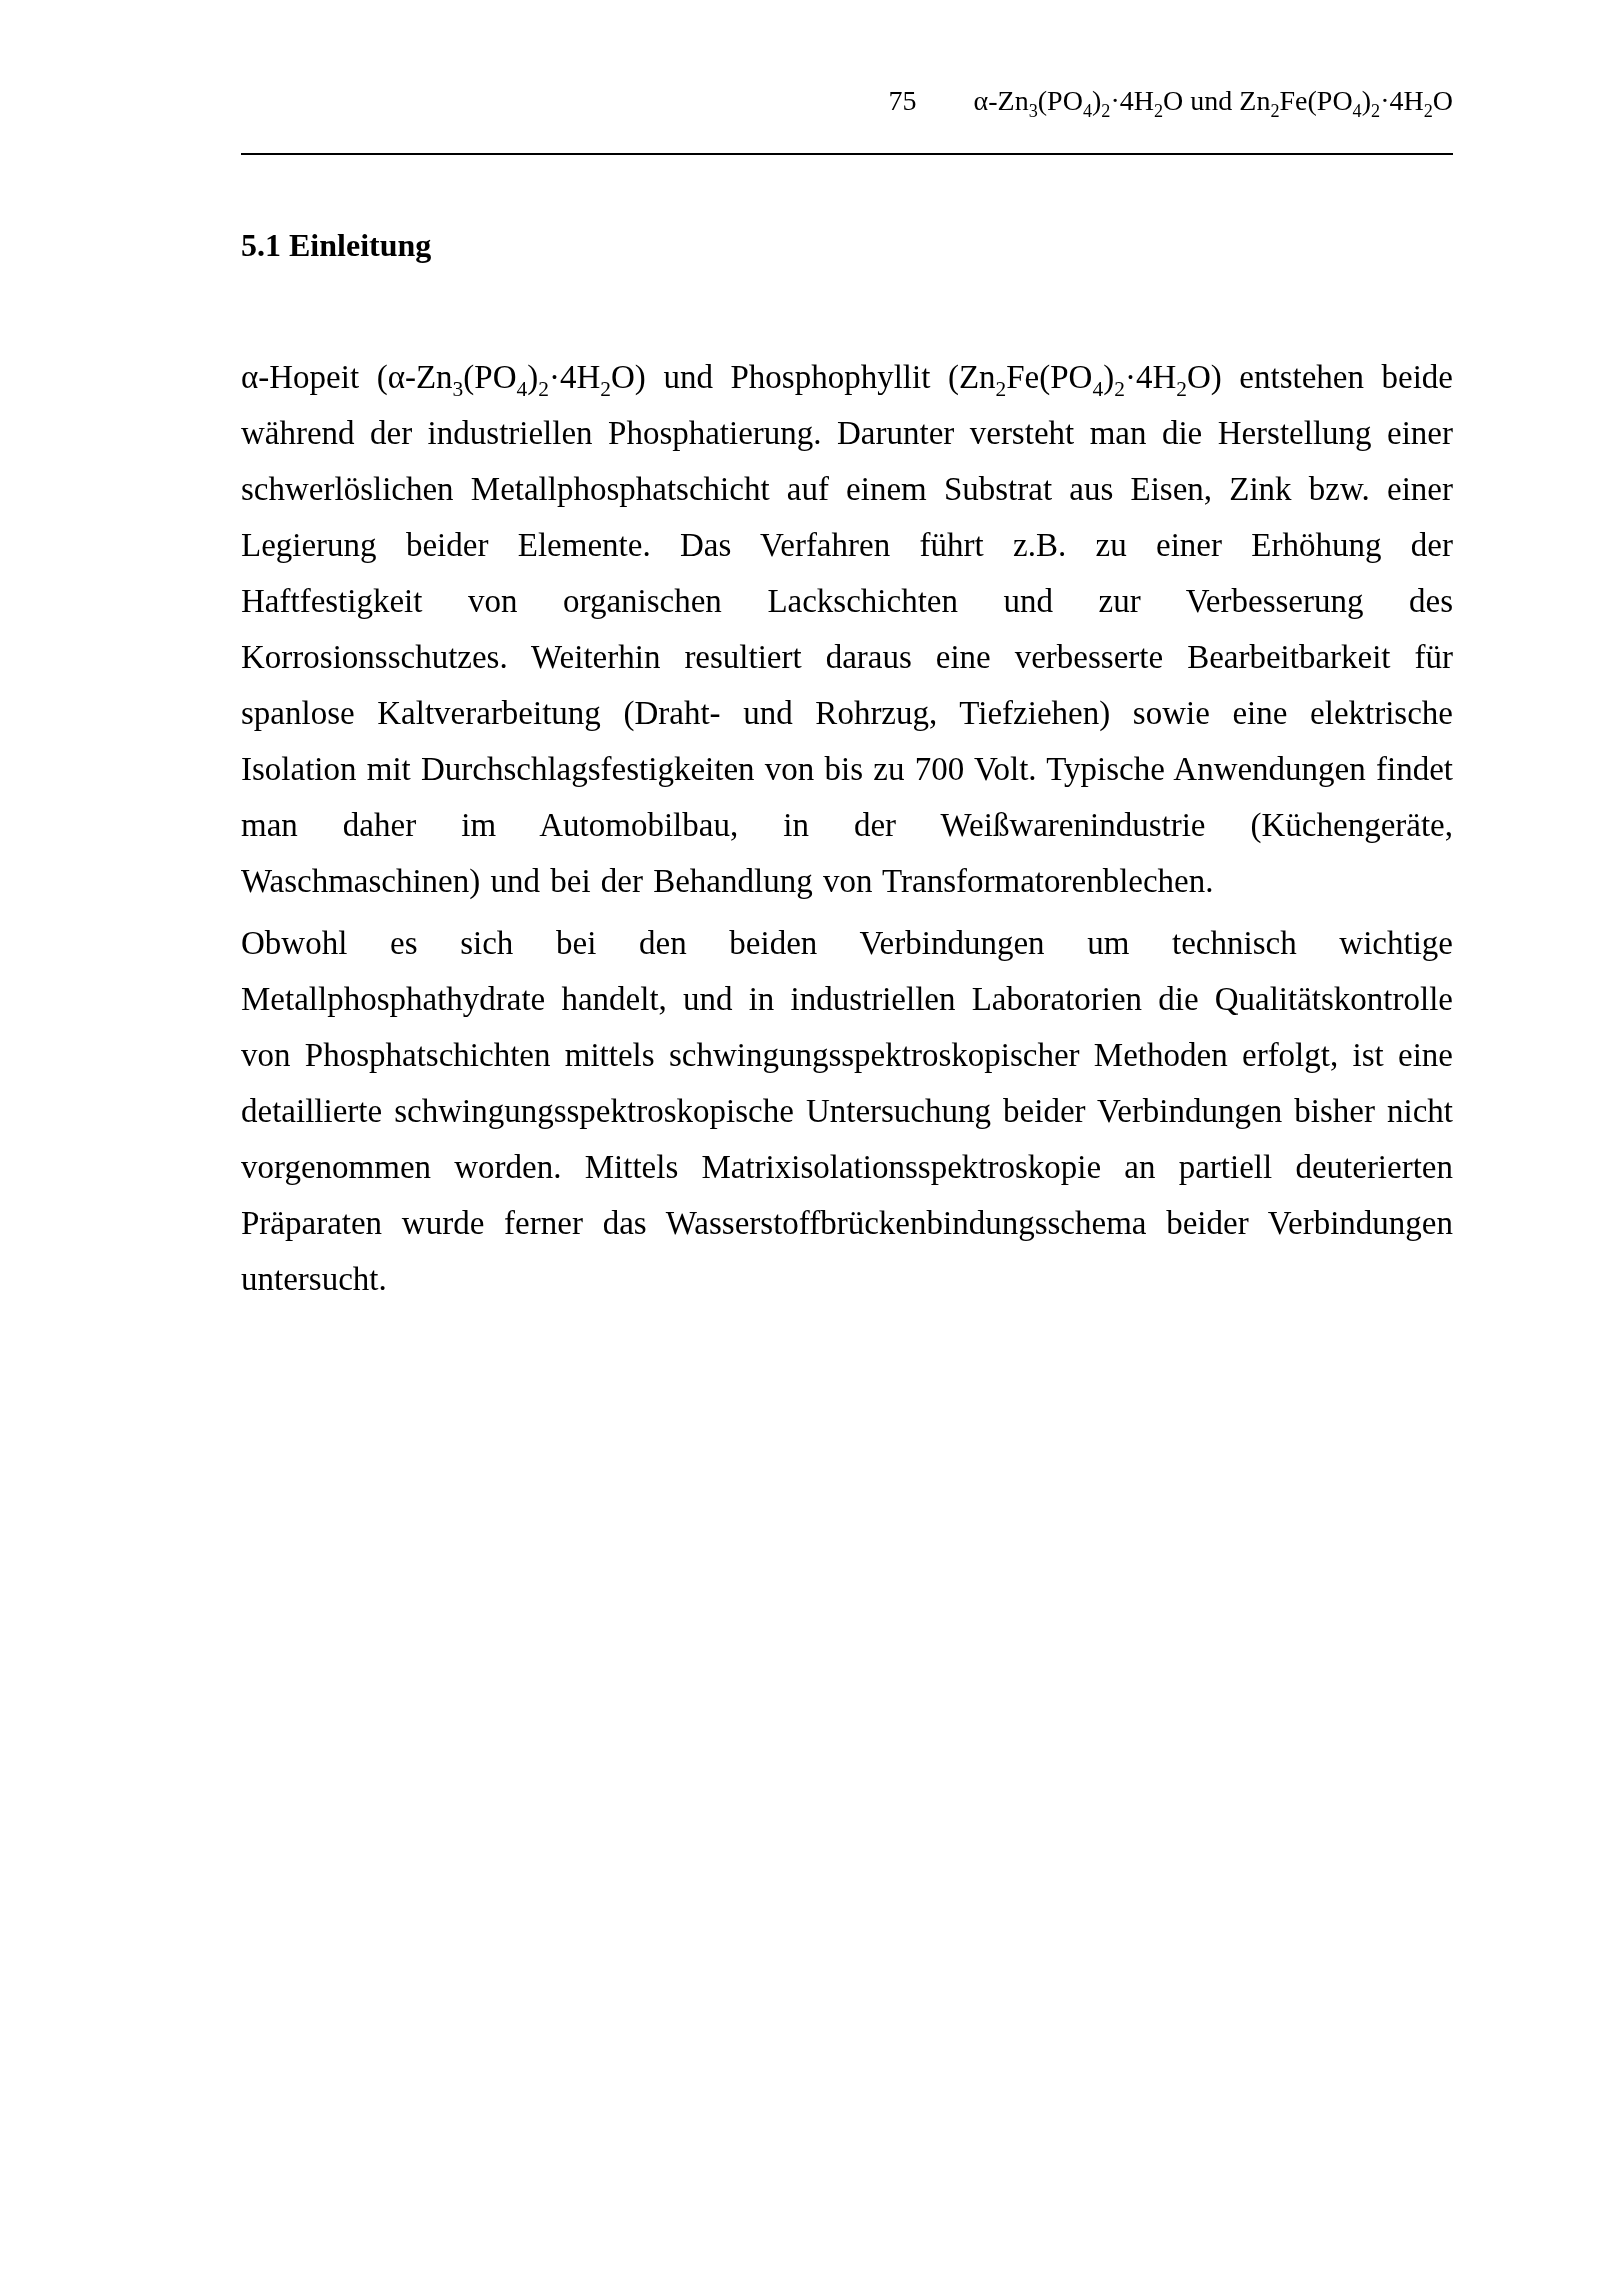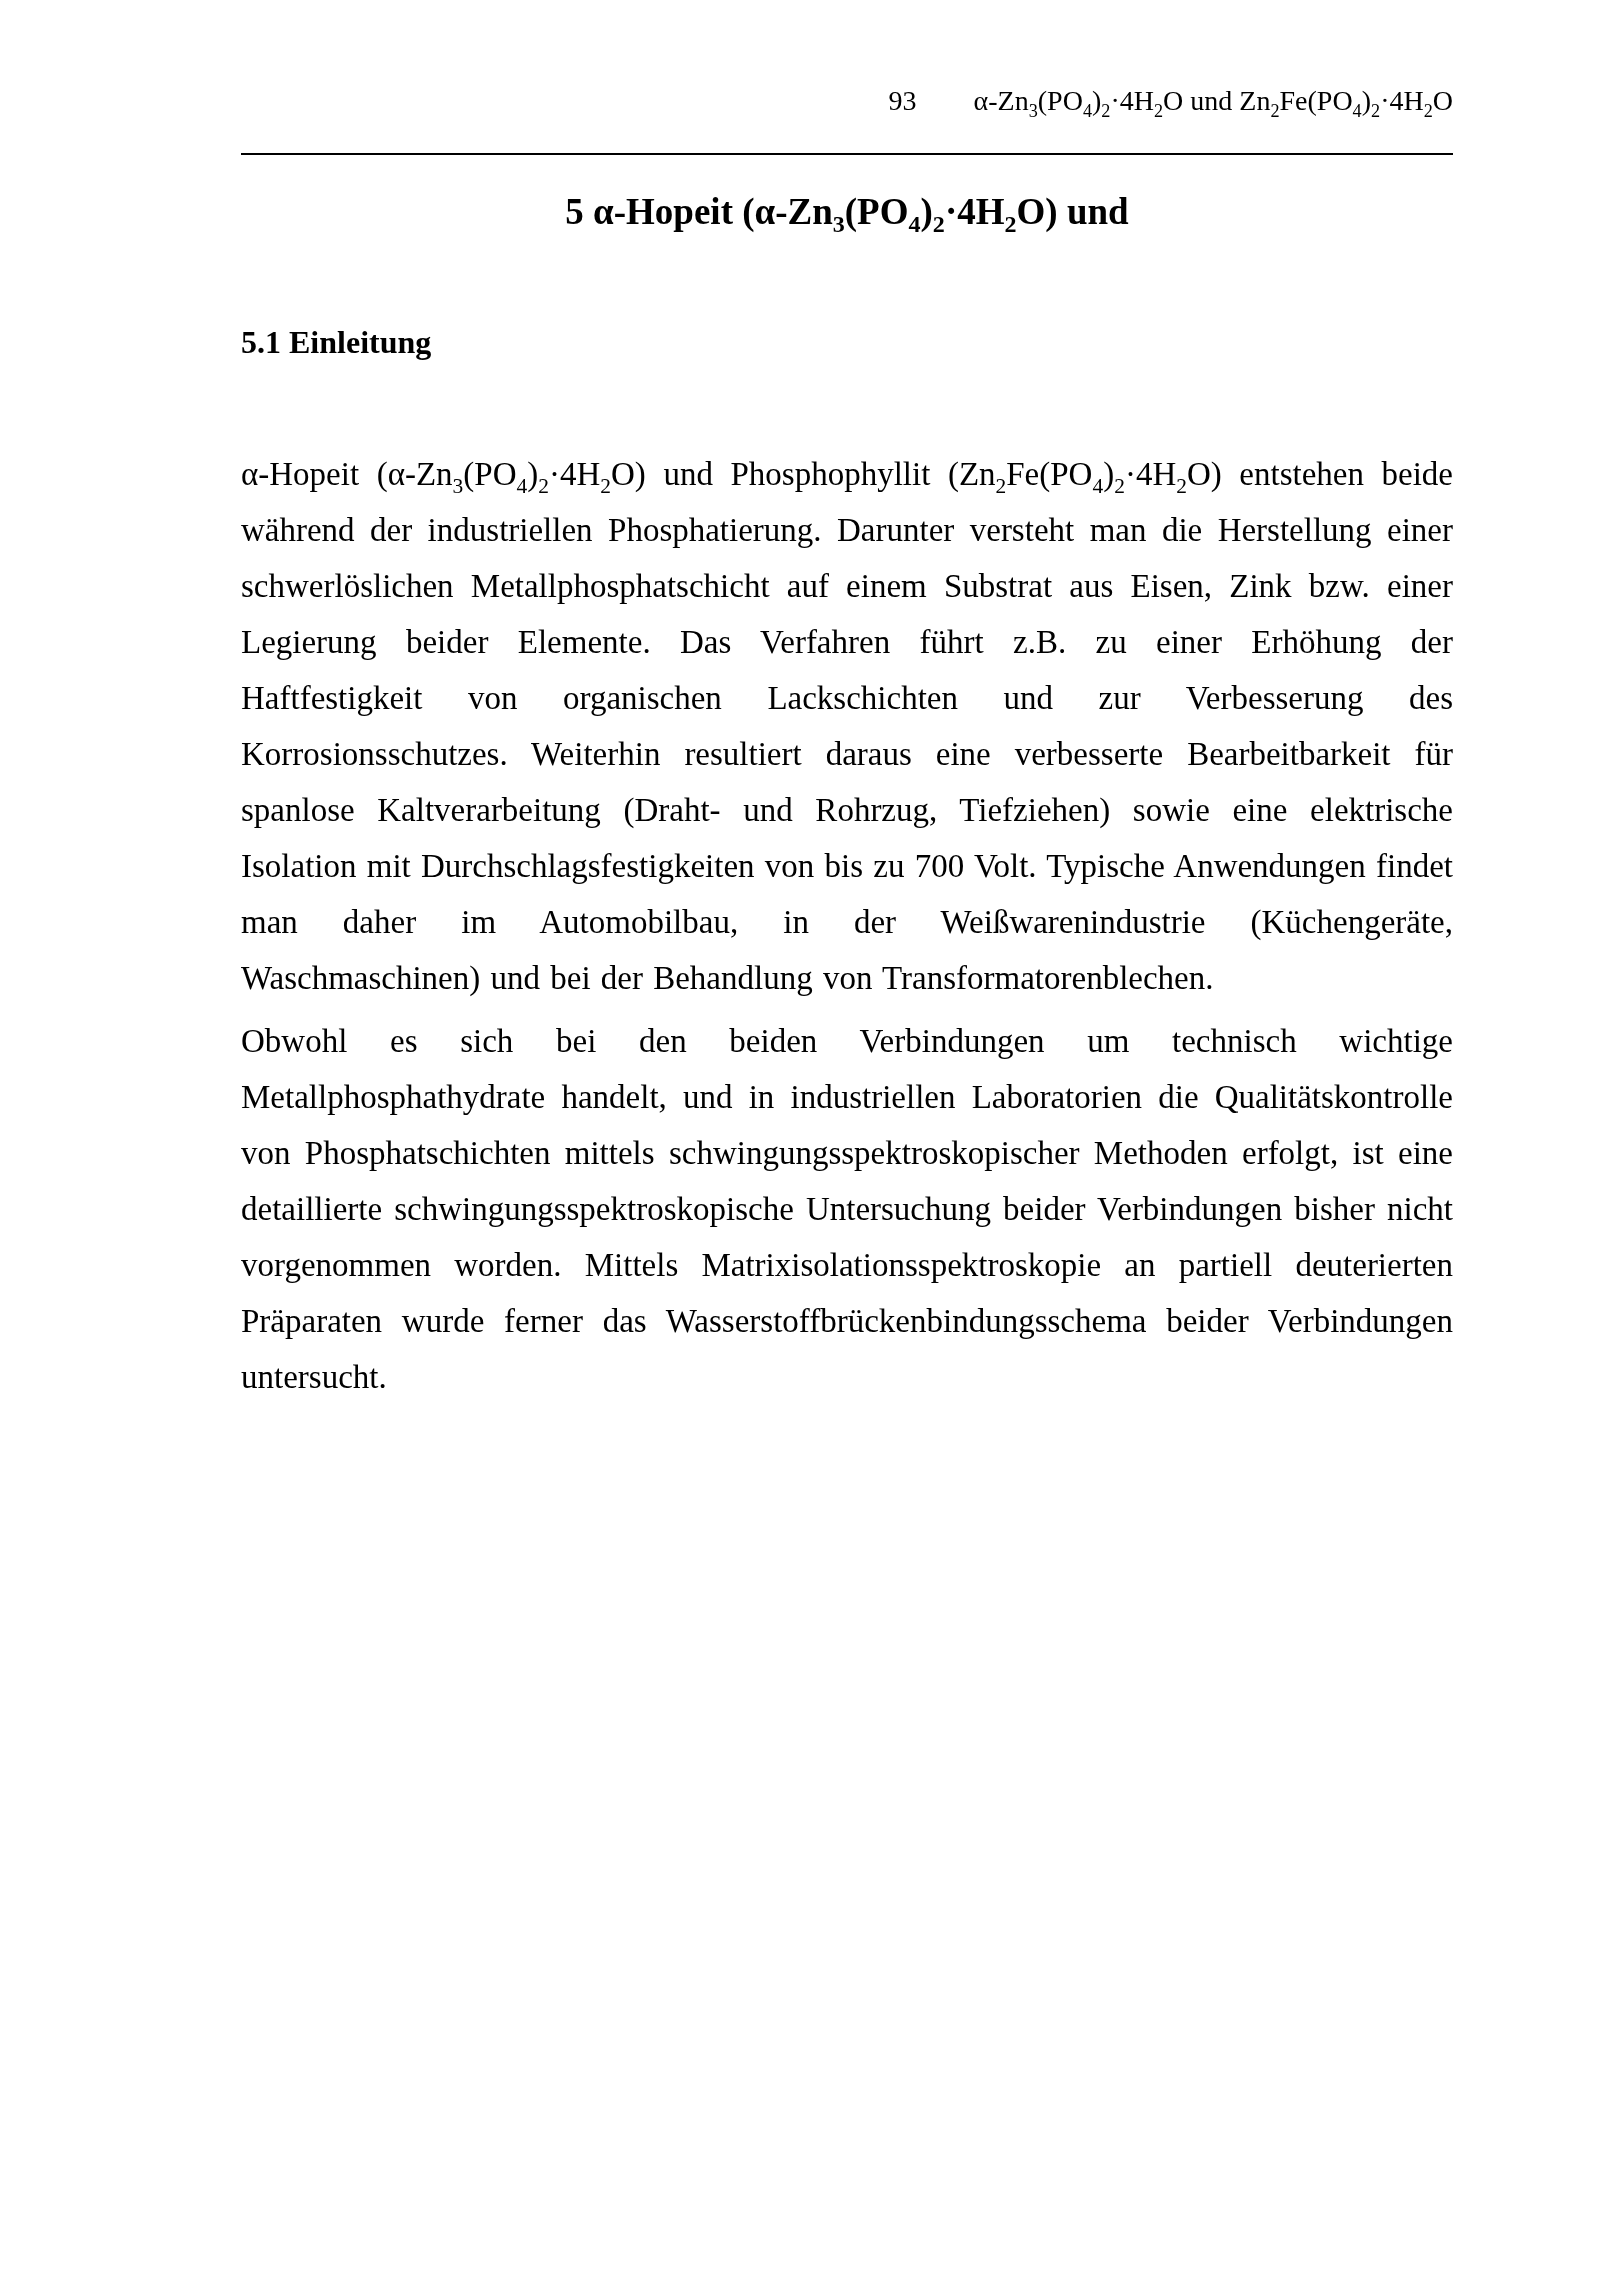--- a/index.html
+++ b/index.html
@@ -60,28 +60,27 @@
     font-size: 0.65em;
     line-height: 0;
   }
 </style>
 </head>
 <body>
 
 <div class="page">
 
   <header class="page-header">
-    <span class="page-number">93</span>
+    <span class="page-number">75</span>
     <span class="running-title">α-Zn<sub>3</sub>(PO<sub>4</sub>)<sub>2</sub>·4H<sub>2</sub>O und Zn<sub>2</sub>Fe(PO<sub>4</sub>)<sub>2</sub>·4H<sub>2</sub>O</span>
   </header>
 
   <div class="header-rule"></div>
 
   <div class="chapter-title">
-    <div>5 α-Hopeit (α-Zn<sub>3</sub>(PO<sub>4</sub>)<sub>2</sub>·4H<sub>2</sub>O) und</div>
   </div>
 
   <h2 class="section-heading">5.1 Einleitung</h2>
 
   <p class="body-par">α-Hopeit (α-Zn<sub>3</sub>(PO<sub>4</sub>)<sub>2</sub>·4H<sub>2</sub>O) und Phosphophyllit (Zn<sub>2</sub>Fe(PO<sub>4</sub>)<sub>2</sub>·4H<sub>2</sub>O) entstehen beide während der industriellen Phosphatierung. Darunter versteht man die Herstellung einer schwerlöslichen Metallphosphatschicht auf einem Substrat aus Eisen, Zink bzw. einer Legierung beider Elemente. Das Verfahren führt z.B. zu einer Erhöhung der Haftfestigkeit von organischen Lackschichten und zur Verbesserung des Korrosionsschutzes. Weiterhin resultiert daraus eine verbesserte Bearbeitbarkeit für spanlose Kaltverarbeitung (Draht- und Rohrzug, Tiefziehen) sowie eine elektrische Isolation mit Durchschlagsfestigkeiten von bis zu 700 Volt. Typische Anwendungen findet man daher im Automobilbau, in der Weißwarenindustrie (Küchengeräte, Waschmaschinen) und bei der Behandlung von Transformatorenblechen.</p>
 
 
   <p class="body-par">Obwohl es sich bei den beiden Verbindungen um technisch wichtige Metallphosphathydrate handelt, und in industriellen Laboratorien die Qualitätskontrolle von Phosphatschichten mittels schwingungsspektroskopischer Methoden erfolgt, ist eine detaillierte schwingungsspektroskopische Untersuchung beider Verbindungen bisher nicht vorgenommen worden. Mittels Matrixisolationsspektroskopie an partiell deuterierten Präparaten wurde ferner das Wasserstoffbrückenbindungsschema beider Verbindungen untersucht.</p>
 
 </div>

